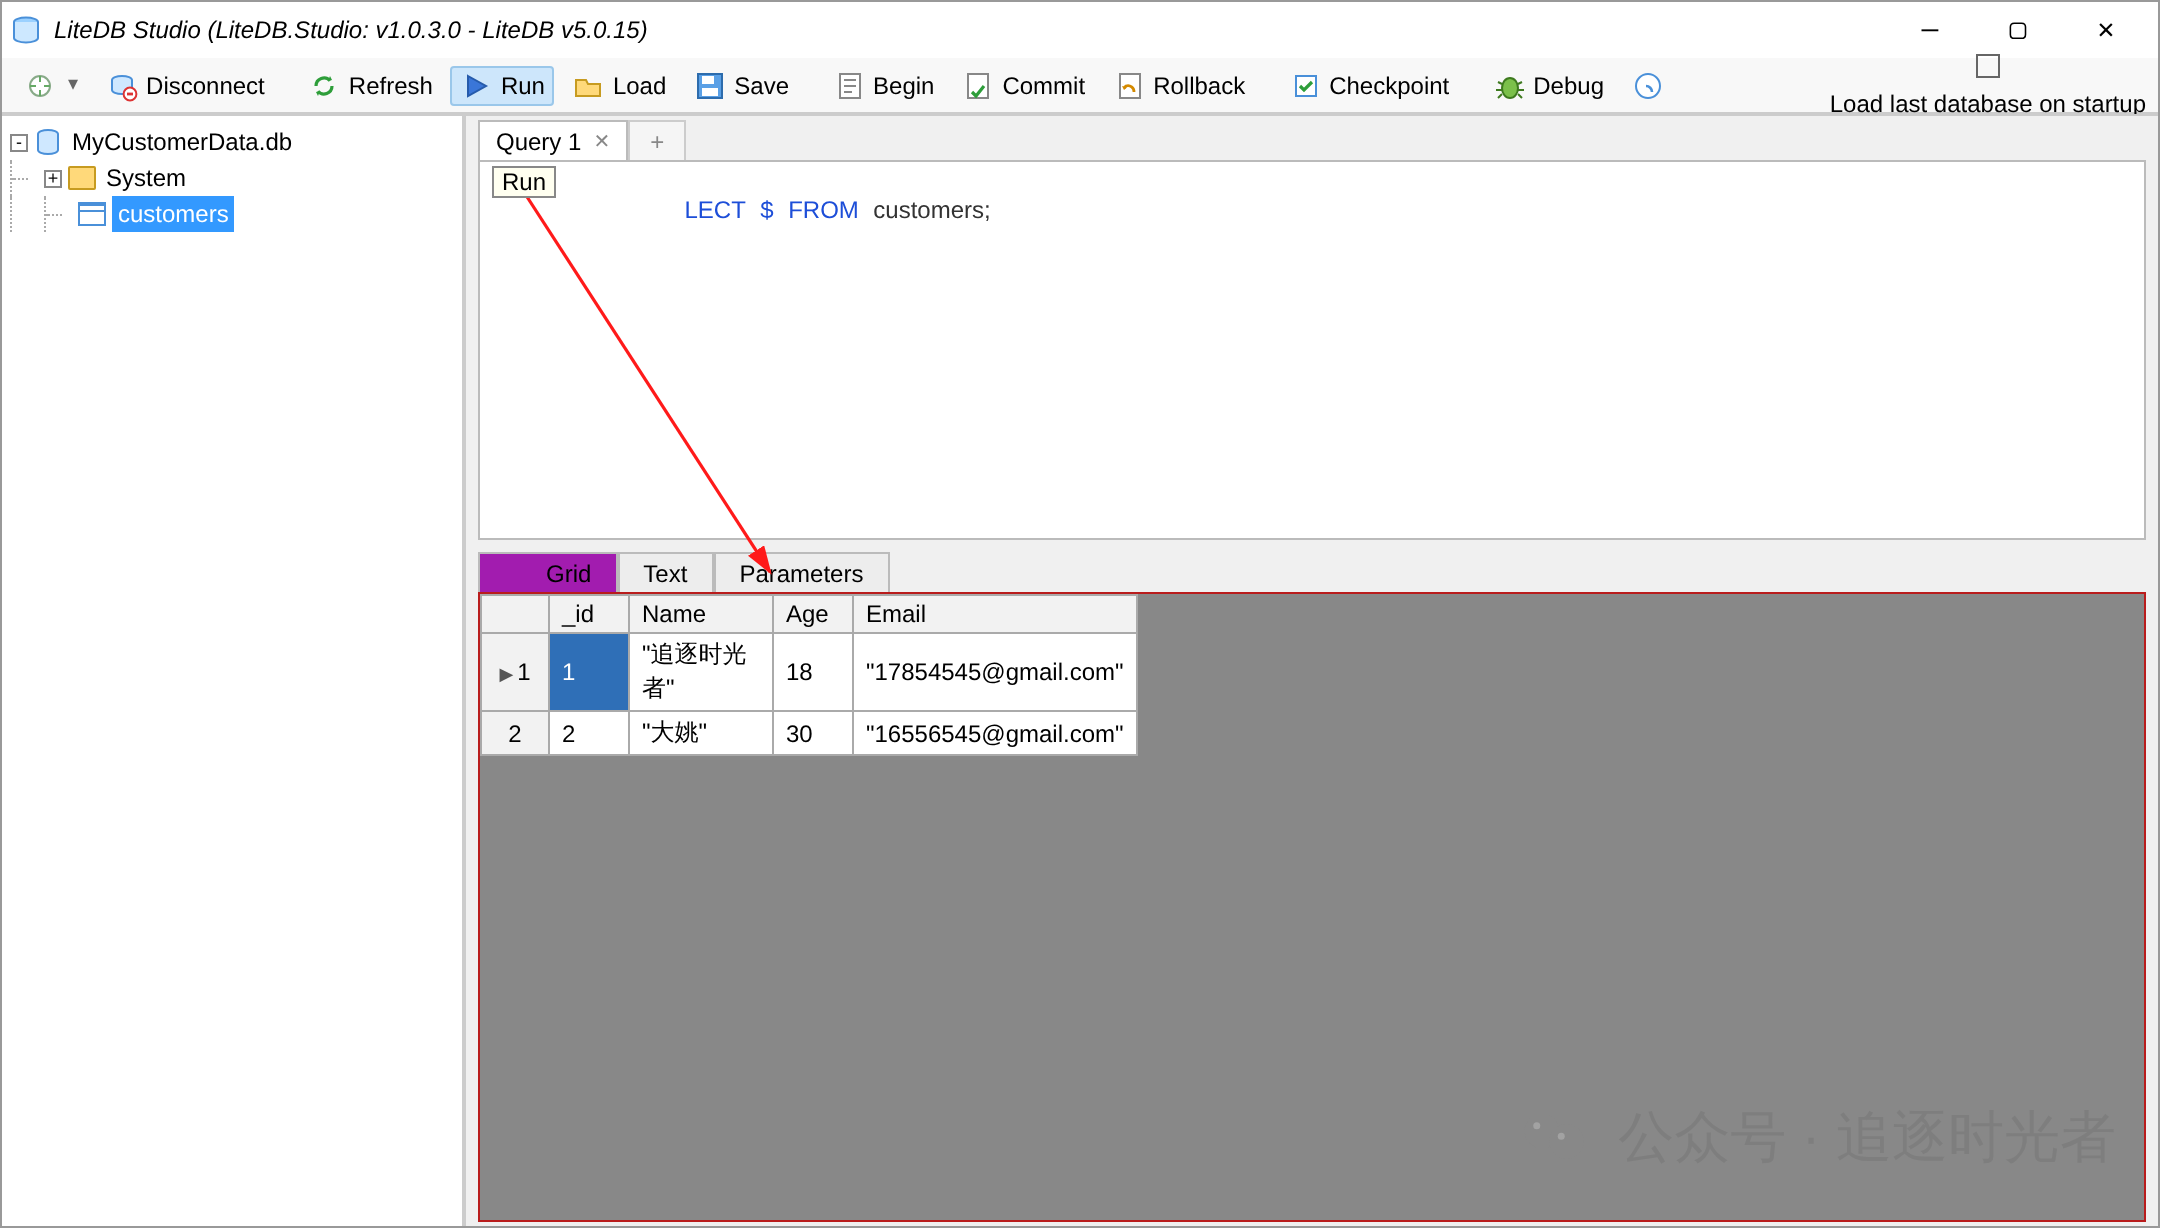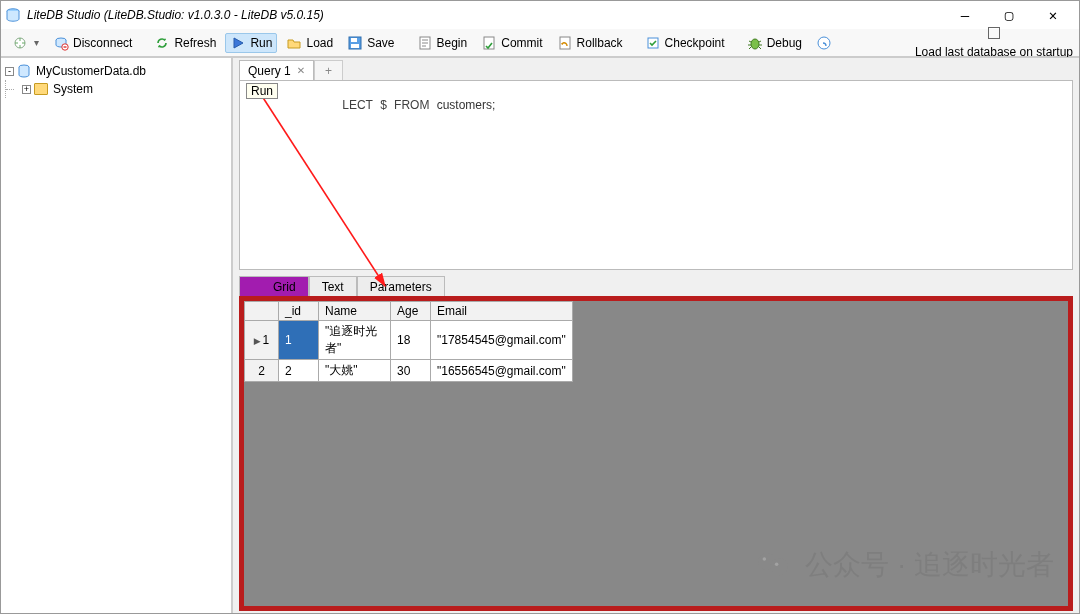--- a/index.html
+++ b/index.html
@@ -40,29 +40,29 @@
   
   
   .query-tabs { height:22px; display:flex; align-items:flex-end; padding-left:6px; background:#f0f0f0; }
   .q-tab { height:20px; display:flex; align-items:center; gap:6px; padding:0 8px; font-size:12px; border:1px solid #bbb; background:#fff; border-bottom:none; position:relative; }
   .q-tab.add { border:1px solid #ccc; background:#f5f5f5; padding:0 10px; color:#888; border-bottom:none;}
   .close-x { color:#888; font-size:10px; cursor:pointer; }
   
   .editor-wrap { position:relative; background:#fff; border:1px solid #bbb; margin:0 6px 4px 6px; min-height:190px; }
   .editor { position:absolute; inset:0; padding:3px 6px; font-family:Consolas,monospace; font-size:12px; white-space:pre; }
   .tooltip-run { position:absolute; top:2px; left:6px; background:#fffff0; border:1px solid #888; padding:0 4px; font-size:12px; z-index:3; }
-  .editor .kw { color:#404040; }
+  .editor .kw { color:#1d4ed8; }
   .editor .ident { color:#333; }
   
   
   .result-tabs { height:22px; display:flex; align-items:flex-end; padding-left:6px; }
   .r-tab { height:20px; padding:0 12px; font-size:12px; border:1px solid #bbb; border-bottom:none; background:#ededed; display:flex; align-items:center; }
   .r-tab.selected { background:#a21caf;padding-left:33px; }
   
-  .result-area { flex:1; border:5px solid #b91c1c; margin:0 6px 2px 6px; background:#888; position:relative; }
+  .result-area { flex:1; border:1px solid #b91c1c; margin:0 6px 2px 6px; background:#888; position:relative; }
   .grid-box { position:absolute; top:0; left:0; background:#888;}
   .data-table { border-collapse:collapse; background:#fff; font-size:12px; }
   .data-table th, .data-table td { border:1px solid #aaa; padding:2px 6px; text-align:left; background:#fff; font-weight:normal; }
   .data-table thead th { background:#f2f2f2; }
   .data-table td.rh { background:#f2f2f2; text-align:center; width:22px;}
   .data-table td.rh.sel::before { content:"▶"; font-size:9px; color:#555; margin-right:2px;}
   .data-table .col-id { width:34px; }
   .data-table .col-uid { width:40px; }
   .data-table .col-name { width:72px; }
   .data-table .col-age { width:40px; }
@@ -223,20 +223,29 @@
               <ellipse cx="7" cy="3" rx="5" ry="2" fill="#cfe8ff" stroke="#4a90d9"></ellipse>
               <path d="M2 3v8c0 1.1 2.2 2 5 2s5-.9 5-2V3" fill="#cfe8ff" stroke="#4a90d9"></path>
             </svg></span>
         <span class="tree-label">MyCustomerData.db</span>
       </div>
       <div class="tree-node">
         <span class="tree-indent conn"></span>
         <span class="tree-toggle">+</span>
         <span class="folder-ico"></span>
         <span class="tree-label">System</span>
+      </div>
+      <div class="tree-node">
+        <span class="tree-indent"></span>
+        <span class="tree-indent conn"></span>
+        <span class="table-ico">
+            <div></div>
+            <div></div>
+          </span>
+        <span class="tree-label selected">customers</span>
       </div>
     </div>
 
     <div class="main-panel">
 
       <div class="query-tabs">
         <div class="q-tab">
           <span>Query 1</span>
           <span class="close-x">✕</span>
         </div>

